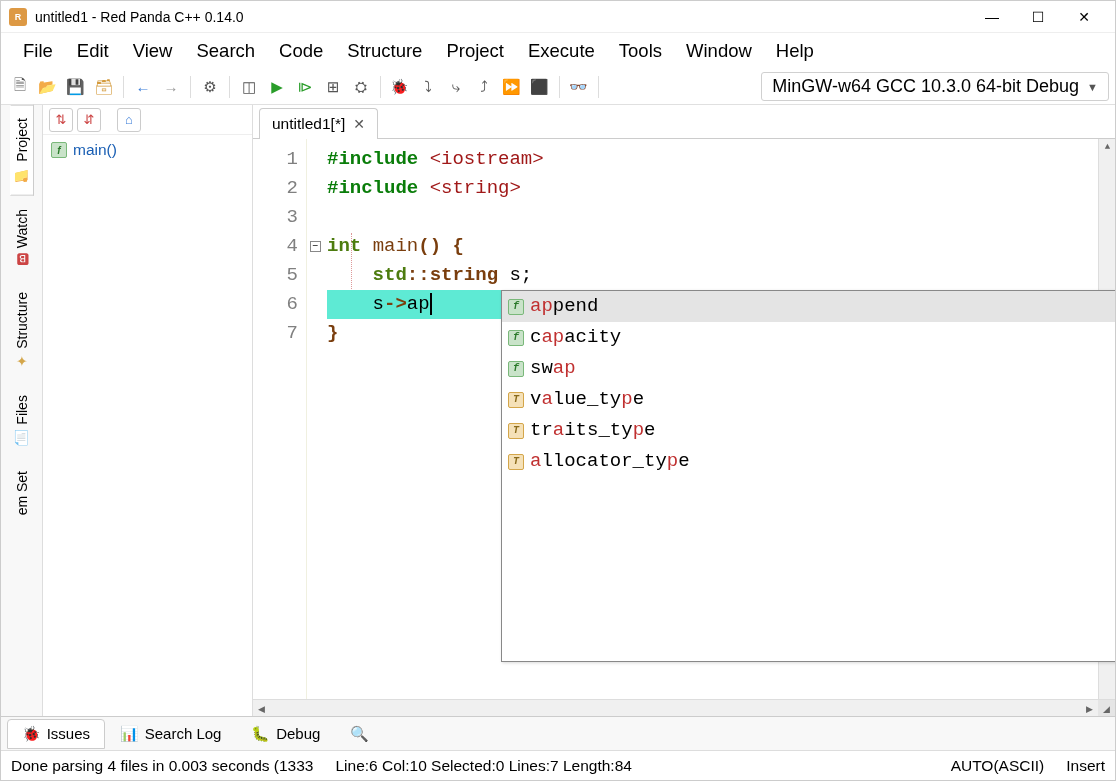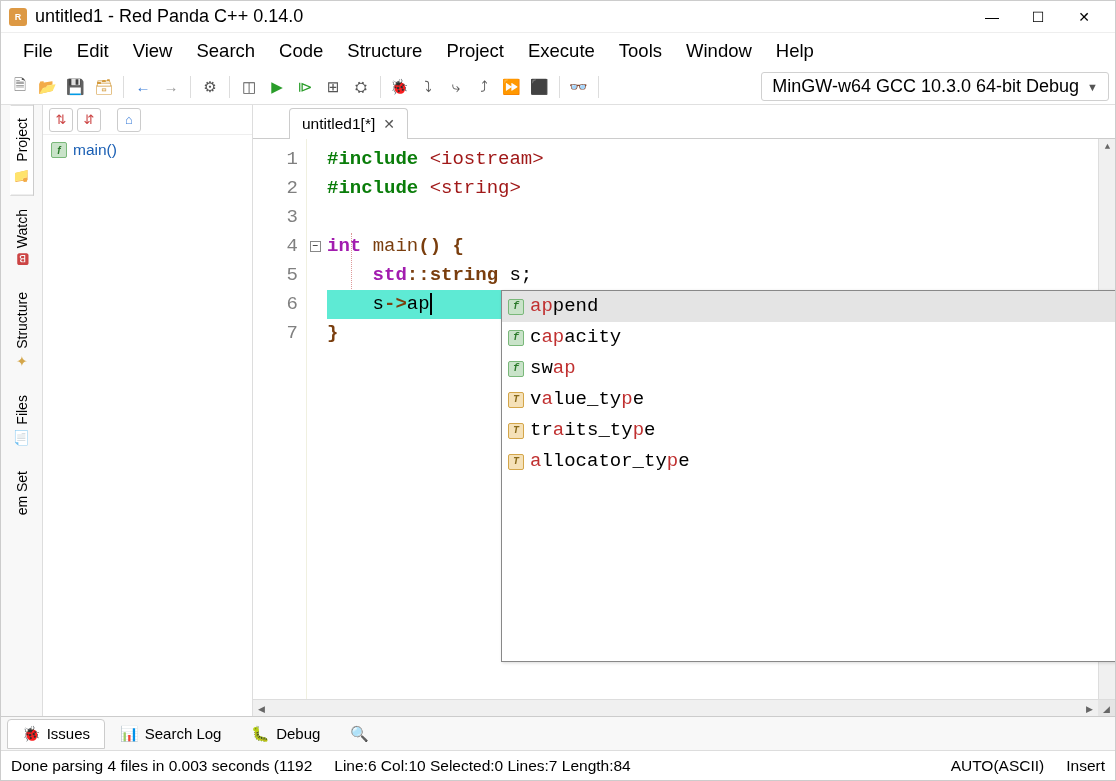--- a/index.html
+++ b/index.html
@@ -1,19 +1,19 @@
 <!DOCTYPE html>
 <html><head>
 <meta charset="utf-8">
 <style>
 * { margin: 0; padding: 0; box-sizing: border-box; }
 body { font-family: "Segoe UI", Tahoma, sans-serif; font-size: 13px; background: #fff; width: 1116px; height: 781px; overflow: hidden; border: 1px solid #ccc; display: flex; flex-direction: column; }
 .titlebar { height: 32px; display: flex; align-items: center; padding: 0 8px; background: #fff; border-bottom: 1px solid #eee; }
 .titlebar .app-icon { width: 18px; height: 18px; background: #d94; border-radius: 3px; margin-right: 8px; display:flex; align-items:center; justify-content:center; font-size:9px; color:#fff; font-weight:bold;}
-.titlebar .title { font-size: 18px; flex: 1; }
+.titlebar .title { font-size: 14px; flex: 1; }
 .winctrl { display: flex; gap: 0; }
 .winctrl div { width: 46px; height: 32px; display: flex; align-items: center; justify-content: center; font-size: 14px; }
 .menubar { height: 36px; display: flex; align-items: center; padding: 0 12px; gap: 4px; font-size: 18.5px; }
 .menubar .mitem { padding: 4px 10px; }
 .toolbar { height: 36px; display: flex; align-items: center; padding: 0 6px; gap: 2px; border-bottom: 1px solid #e0e0e0; }
 .tbtn { width: 26px; height: 26px; display: flex; align-items: center; justify-content: center; border-radius: 2px; font-size: 15px; color: #555;}
 .tsep { width: 1px; height: 22px; background: #ddd; margin: 0 4px; }
 .compiler-sel { margin-left: auto; display: flex; align-items: center; border: 1px solid #d0d0d0; border-radius: 3px; padding: 3px 10px; font-size: 18px; gap:8px; background:#fff;}
 .compiler-sel .chev { font-size: 11px; color:#555; }
 .main { flex: 1; display: flex; min-height: 0; }
@@ -21,32 +21,32 @@
 .docktab { writing-mode: vertical-rl; transform: rotate(180deg); padding: 12px 3px; font-size: 14px; border: 1px solid transparent; display:flex; align-items:center; gap:4px;}
 .docktab.active { background: #fff; border: 1px solid #ccc; border-right-color:#fff; }
 .sidepanel { width: 210px; border-right: 1px solid #ddd; display: flex; flex-direction: column; }
 .side-toolbar { height: 30px; display: flex; align-items: center; padding: 3px 6px; gap: 4px; border-bottom: 1px solid #eee; }
 .sidebtn { width:24px; height:24px; display:flex;align-items:center;justify-content:center; border:1px solid #ccc; border-radius:3px; font-size:13px;}
 .side-tree { flex:1; padding: 6px 8px; font-size:15.5px;}
 .tree-item { display:flex; align-items:center; gap:6px; color:#1a5fb4; }
 .tree-icon { width:16px; height:16px; background:#c9e3c9; border:1px solid #7ab87a; border-radius:2px; display:flex;align-items:center;justify-content:center; font-size:10px; font-style:italic; font-weight:bold; color:#2a7a2a;}
 .editor-area { flex:1; display:flex; flex-direction:column; min-width:0;}
 .tabbar { height: 34px; display:flex; align-items:flex-end; border-bottom:1px solid #ccc; padding-left:6px;}
-.tab { padding:6px 12px; border:1px solid #ccc; border-bottom:none; background:#fff; border-top-left-radius:4px; border-top-right-radius:4px; display:flex; align-items:center; gap:8px; font-size:15.5px; position:relative; top:1px;margin-left:30px;}
+.tab { padding:6px 12px; border:1px solid #ccc; border-bottom:none; background:#fff; border-top-left-radius:4px; border-top-right-radius:4px; display:flex; align-items:center; gap:8px; font-size:15.5px; position:relative; top:1px;}
 .tab .close { font-size:14px; color:#555; }
 .editor { flex:1; display:flex; font-family: Consolas, "Courier New", monospace; font-size:19px; line-height:1.5; position:relative; overflow:hidden;}
 .gutter { width:54px; text-align:right; padding:6px 8px 6px 4px; background:#fff; border-right:1px solid #f0f0e0; color:#808080;}
 .gutter .ln { height:29px; }
 .fold-col { width:16px; padding-top:6px;}
 .fold-col .fm { height:29px; display:flex; align-items:center; justify-content:center;}
 .foldbox { width:11px; height:11px; border:1px solid #888; font-size:10px; line-height:9px; text-align:center; background:#fff;}
 .code { flex:1; padding:6px 0 6px 4px; position:relative;}
 .cline { height:29px; white-space:pre; }
 .cline.current { background:#5eead4; }
-.kw { color:#a21caf; font-weight:bold;}
+.kw { color:#4d7c0f; font-weight:bold;}
 .pp { color:#0a7d0a; font-weight:bold;}
 .str { color:#a01818;}
 .fn { color:#7a3e0e; font-weight:normal;}
 .sym { color:#7a3e0e; font-weight:bold;}
 .op { color:#7a3e0e; font-weight:bold;}
 .ty { color:#7a3e0e; font-weight:bold;}
 .cursor { border-left:2px solid #000; animation: blink 1s infinite; display:inline-block; height:22px; vertical-align:middle;}
 .indent-guide { position:absolute; border-left:1px dotted #d99; top:94px; left:28px; height:86px;}
 .autocomplete { position:absolute; left:174px; top:0; width:660px; background:#fff; border:1px solid #888; box-shadow:1px 1px 3px rgba(0,0,0,0.15); z-index:10; height:372px;}
 .ac-item { display:flex; align-items:center; gap:6px; padding:2px 6px; height:31px;}
@@ -228,17 +228,17 @@
   <div class="btab">
       <span style="color:#2a9d2a">🐛</span>
       <span>Debug</span>
     </div>
   <div class="btab">
       <span>🔍</span>
     </div>
 </div>
 
 <div class="statusbar">
-  <div class="sseg">Done parsing 4 files in 0.003 seconds (1192</div>
+  <div class="sseg">Done parsing 4 files in 0.003 seconds (1333</div>
   <div class="sseg">Line:6 Col:10 Selected:0 Lines:7 Length:84</div>
   <div class="sseg push">AUTO(ASCII)</div>
   <div class="sseg">Insert</div>
 </div>
 
 </body></html>

